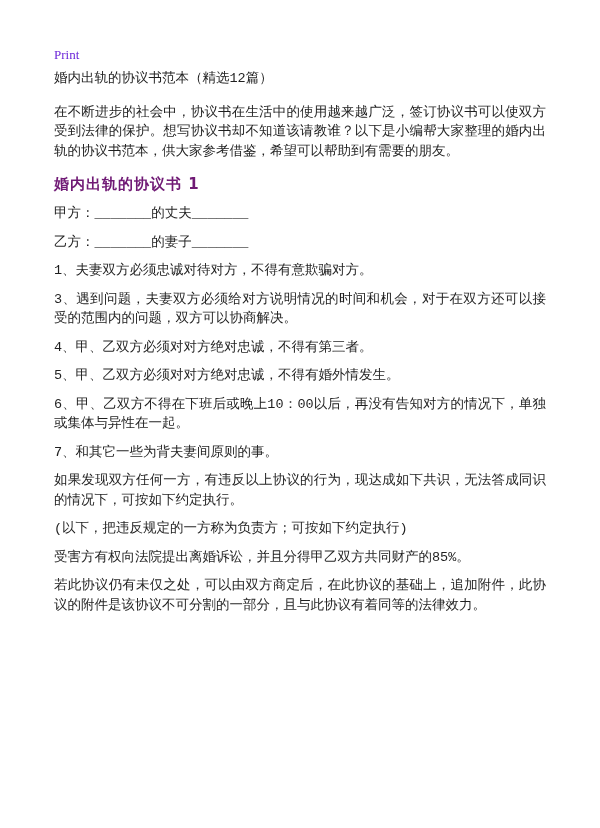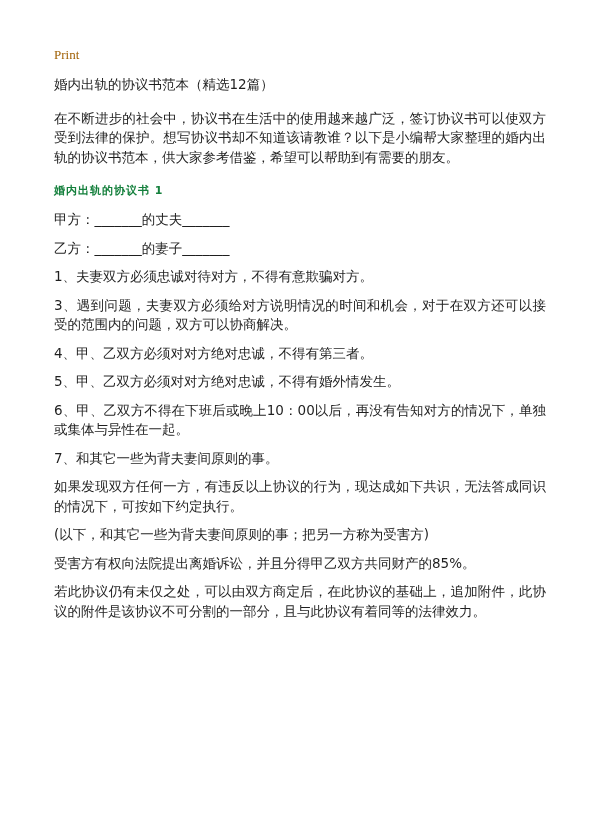--- a/index.html
+++ b/index.html
@@ -15,51 +15,52 @@
     height: 828px;
     background: #ffffff;
     padding: 44px 54px 0 54px;
     overflow: hidden;
   }
   .print-link {
     display: inline-block;
     font-family: "Liberation Serif", "DejaVu Serif", serif;
     font-size: 13px;
     line-height: 15px;
-    color: #a16207;
+    color: #6d28d9;
     text-decoration: none;
-    margin-bottom: 13px;
+    margin-bottom: 7px;
   }
   h1.doc-title {
     font-size: 20px;
     line-height: 26px;
     font-weight: bold;
     text-align: center;
     letter-spacing: 2px;
     margin-bottom: 11px;
     color: #111;
   }
   p.body-text {
     font-size: 13.5px;
     line-height: 19.5px;
     margin: 9px 0;
     text-align: justify;
     color: #1f1f1f;
+    font-family: Liberation Mono, monospace;
   }
   p.subtitle {
     margin-top: 0;
     margin-bottom: 14px;
   }
   h2.section-heading {
-    font-size: 11px;
+    font-size: 15px;
     line-height: 21px;
     font-weight: bold;
     letter-spacing: 1px;
     margin: 13px 0 9px 0;
-    color: #15803d;
+    color: #701a75;
   }
   .blank-line { letter-spacing: 0; }
 </style>
 </head>
 <body>
 
 <div class="page">
 
   <a href="#" class="print-link">Print</a>
 
@@ -83,19 +84,19 @@
   <p class="body-text">4、甲、乙双方必须对对方绝对忠诚，不得有第三者。</p>
 
   <p class="body-text">5、甲、乙双方必须对对方绝对忠诚，不得有婚外情发生。</p>
 
   <p class="body-text">6、甲、乙双方不得在下班后或晚上10：00以后，再没有告知对方的情况下，单独或集体与异性在一起。</p>
 
   <p class="body-text">7、和其它一些为背夫妻间原则的事。</p>
 
   <p class="body-text">如果发现双方任何一方，有违反以上协议的行为，现达成如下共识，无法答成同识的情况下，可按如下约定执行。</p>
 
-  <p class="body-text">(以下，和其它一些为背夫妻间原则的事；把另一方称为受害方)</p>
+  <p class="body-text">(以下，把违反规定的一方称为负责方；可按如下约定执行)</p>
 
   <p class="body-text">受害方有权向法院提出离婚诉讼，并且分得甲乙双方共同财产的85%。</p>
 
   <p class="body-text">若此协议仍有未仅之处，可以由双方商定后，在此协议的基础上，追加附件，此协议的附件是该协议不可分割的一部分，且与此协议有着同等的法律效力。</p>
 
 </div>
 
 </body></html>

